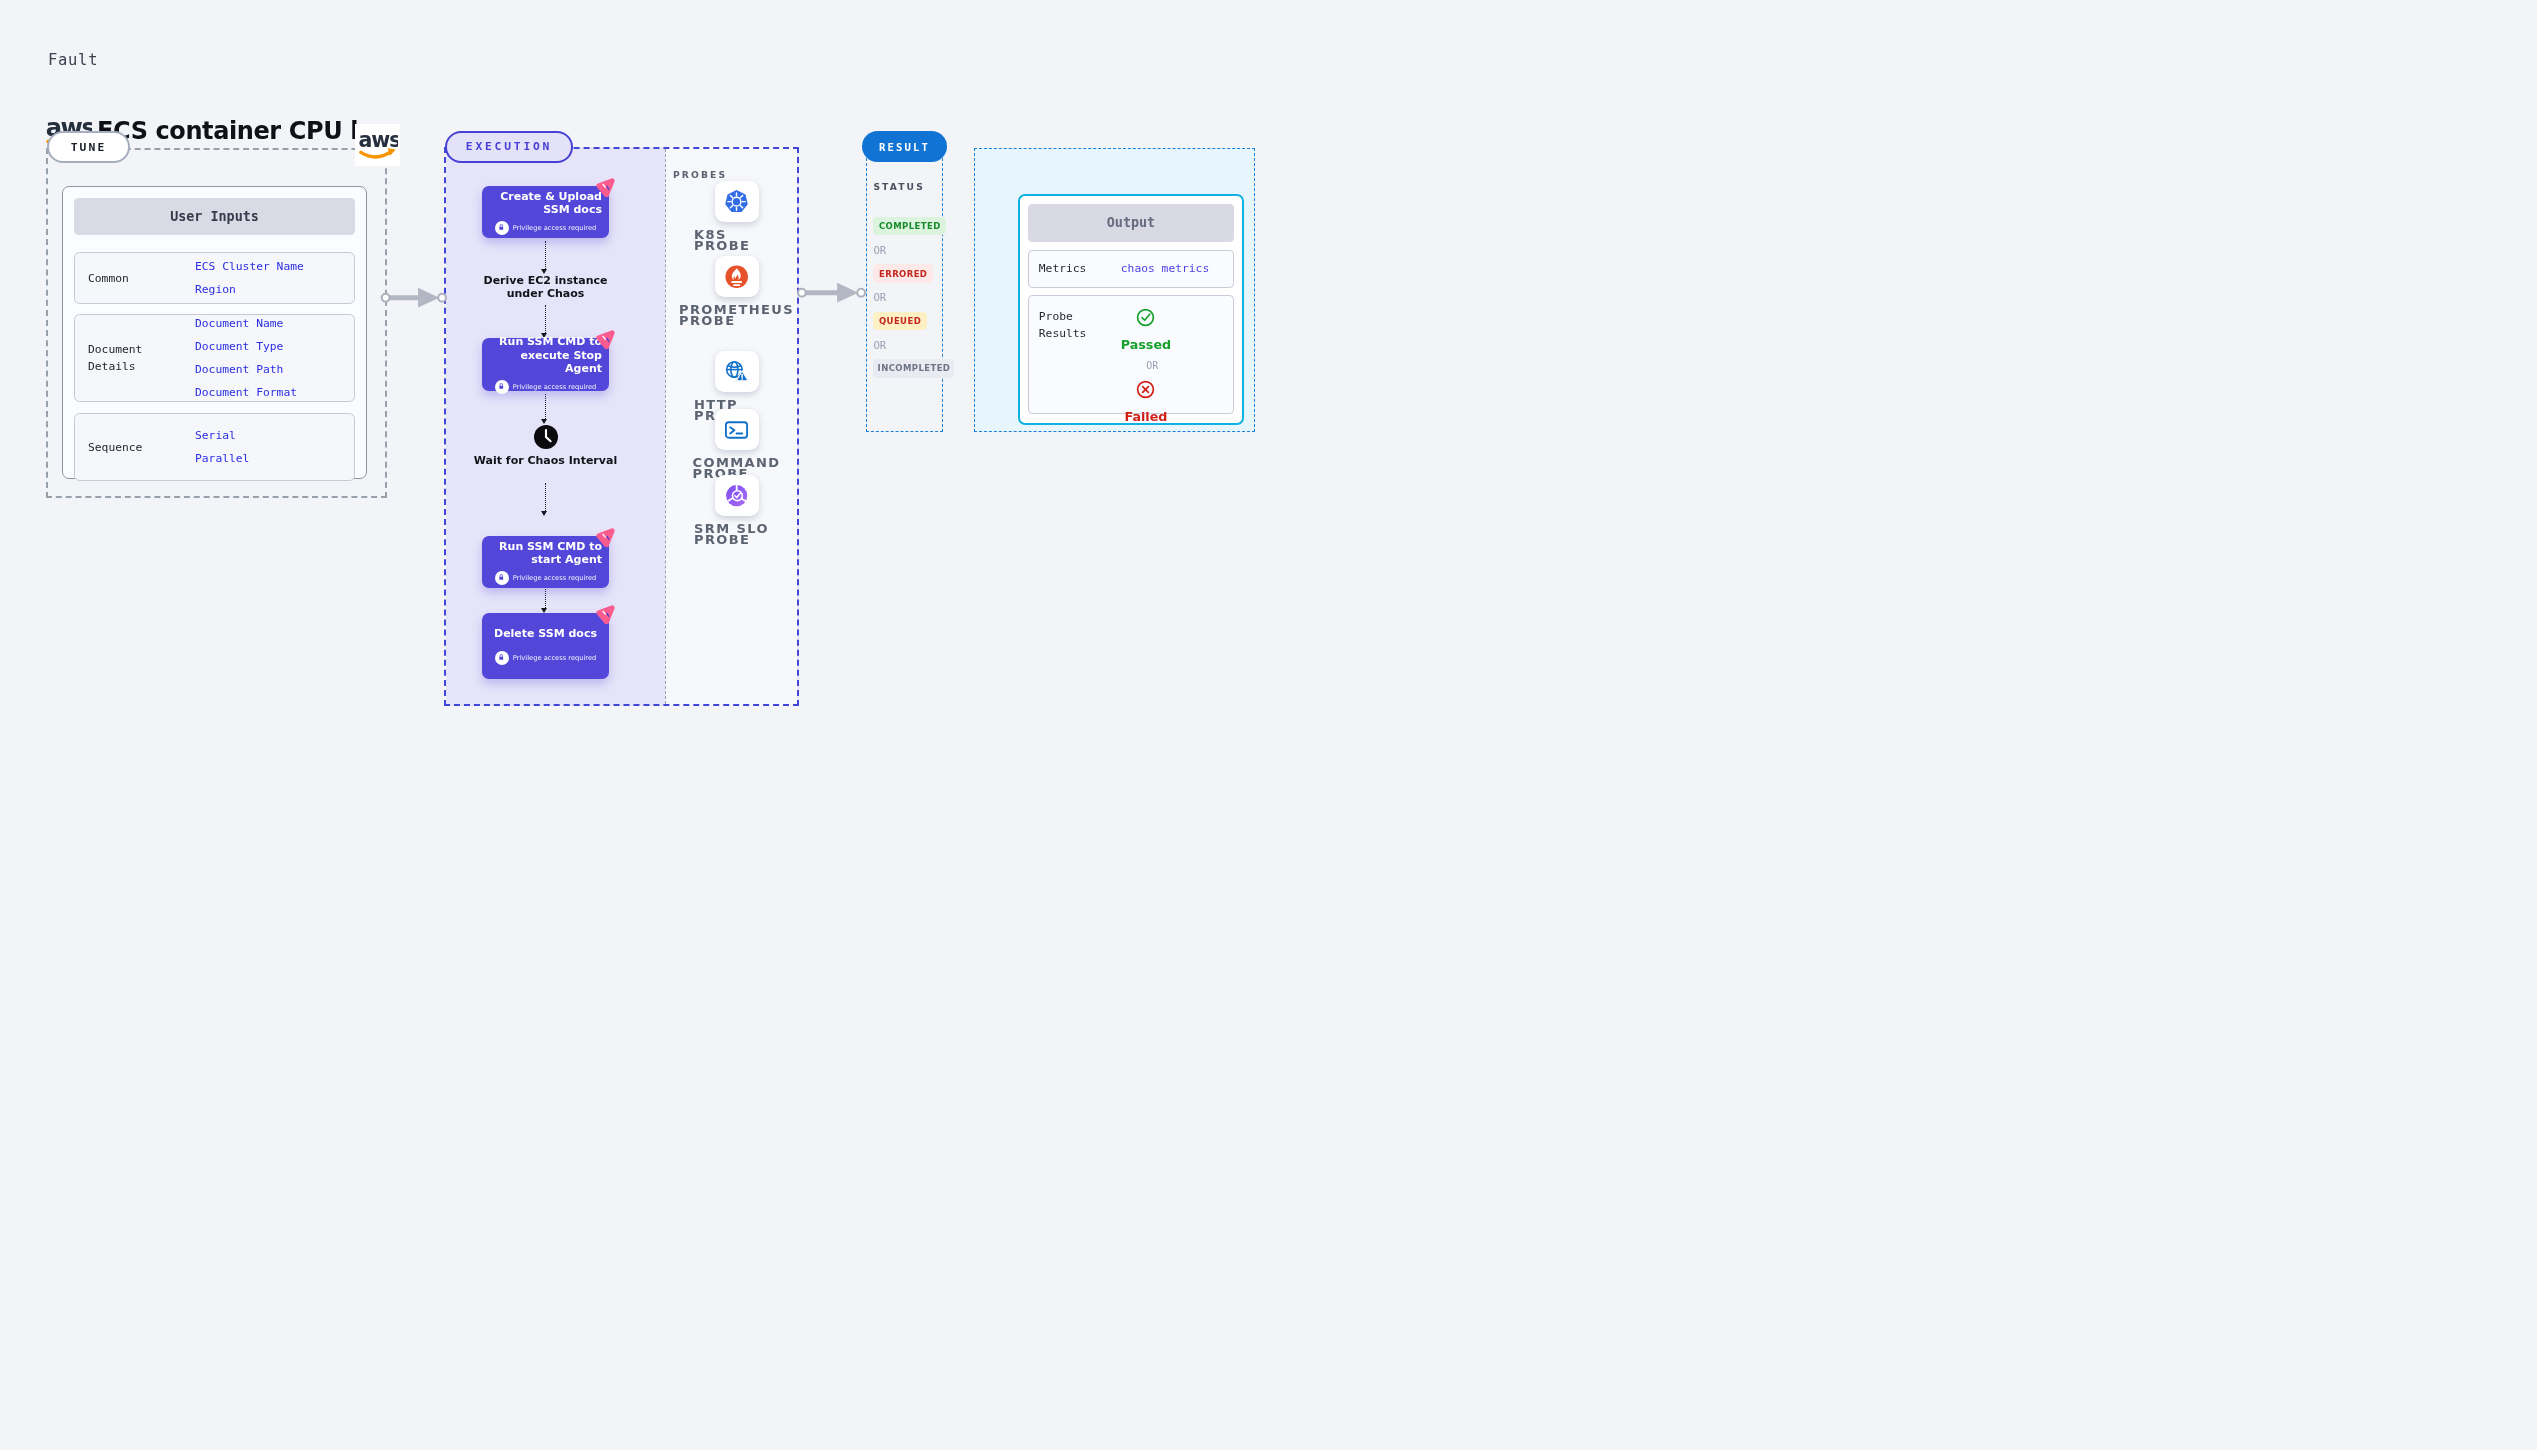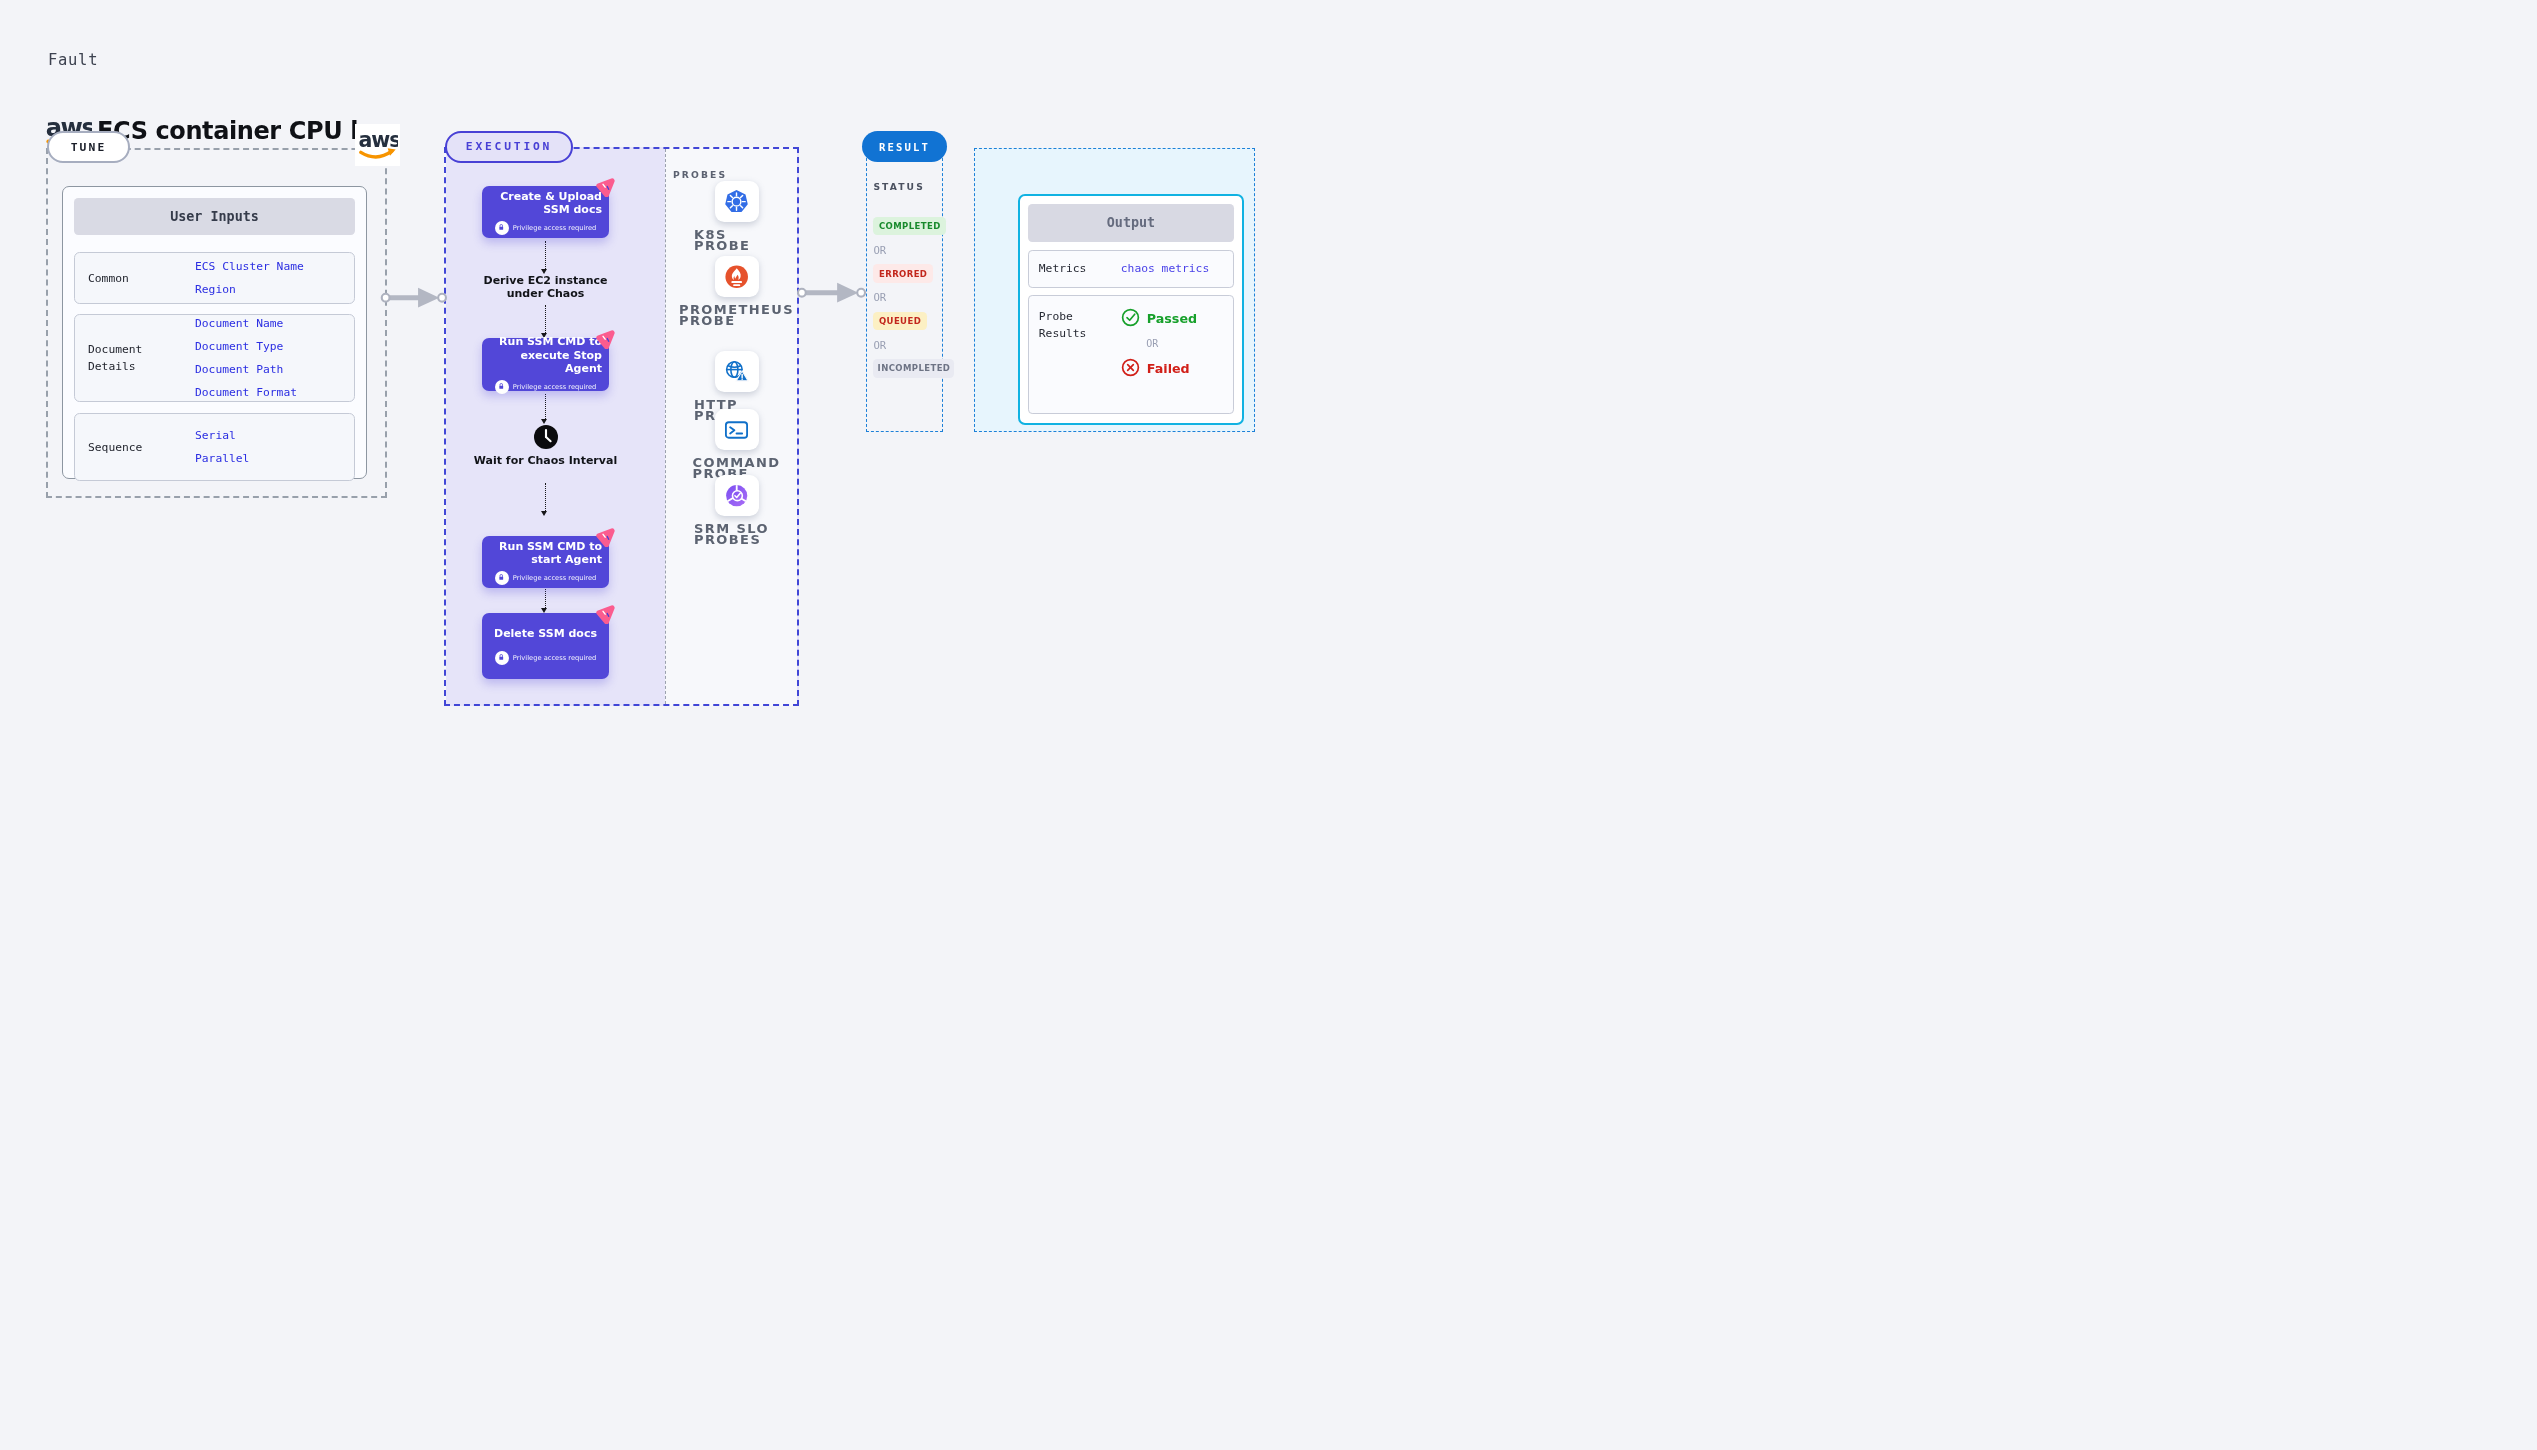--- a/index.html
+++ b/index.html
@@ -90,21 +90,21 @@
         border:2.1px solid #10b2e2;border-radius:7px;box-sizing:border-box;padding:7.8px;}
   .output-head{height:38px;background:#d8d9e3;border-radius:4.2px;display:flex;align-items:center;justify-content:center;
         font-size:13.4px;font-weight:bold;color:#656b7e;}
   .out-row{border:1.1px solid #c8ccd8;border-radius:4.2px;background:#fafbfe;box-sizing:border-box;margin-top:7.8px;}
   .row-metrics{height:38px;display:flex;align-items:center;}
   .row-metrics .o-label{font-size:11.3px;color:#272a34;padding-left:10px;width:82px;}
   .row-metrics .o-value{font-size:11.3px;color:#4a42e8;}
   .row-probes{height:119px;display:flex;}
   .row-probes .o-label{font-size:11.3px;color:#272a34;padding:11.3px 0 0 10px;width:82px;line-height:17px;}
   .pr-col{padding-top:11.3px;}
-  .pr-line{display:flex;align-items:center;gap:7px;}
+  .pr-line{display:flex;align-items:center;gap:7px;flex-direction:column;}
   .pr-passed{color:#17a02b;font-weight:bold;font-size:12.7px;}
   .pr-failed{color:#d11f18;font-weight:bold;font-size:12.7px;}
   .pr-or{margin:8.5px 0 8.5px 25.4px;font-size:10px;color:#999fb3;}
 </style>
 </head>
 <body>
 
 <div class="canvas">
 
   <div class="kicker mono">Fault</div>
@@ -341,21 +341,21 @@
           <circle cx="18" cy="18" r="15" fill="url(#srmg)"></circle>
           <g stroke="#ffffff" stroke-width="2.6">
             <line x1="18" y1="18" x2="18" y2="3"></line>
             <line x1="18" y1="18" x2="5" y2="26"></line>
             <line x1="18" y1="18" x2="31" y2="26"></line>
           </g>
           <circle cx="19" cy="18" r="7" fill="url(#srmg)" stroke="#ffffff" stroke-width="2.2"></circle>
           <polyline points="15.5,18 18,20.5 23,14.5" fill="none" stroke="#ffffff" stroke-width="2.2" stroke-linecap="round" stroke-linejoin="round"></polyline>
         </svg>
       </div>
-      <div class="probe-label">SRM SLO PROBES</div>
+      <div class="probe-label">SRM SLO PROBE</div>
     </div>
   </div>
   <div class="pill pill--exec mono">EXECUTION</div>
 
   <svg class="conn" style="left:796px;top:280px" width="71" height="25.4" viewBox="0 0 100 36">
     <line x1="10" y1="18" x2="60" y2="18" stroke="#b3b7c3" stroke-width="7"></line>
     <polygon points="58,4 88,18 58,32" fill="#b3b7c3"></polygon>
     <circle cx="8" cy="18" r="5.5" fill="#ffffff" stroke="#aeb2bf" stroke-width="3"></circle>
     <circle cx="92" cy="18" r="5.5" fill="#ffffff" stroke="#aeb2bf" stroke-width="3"></circle>
   </svg>

